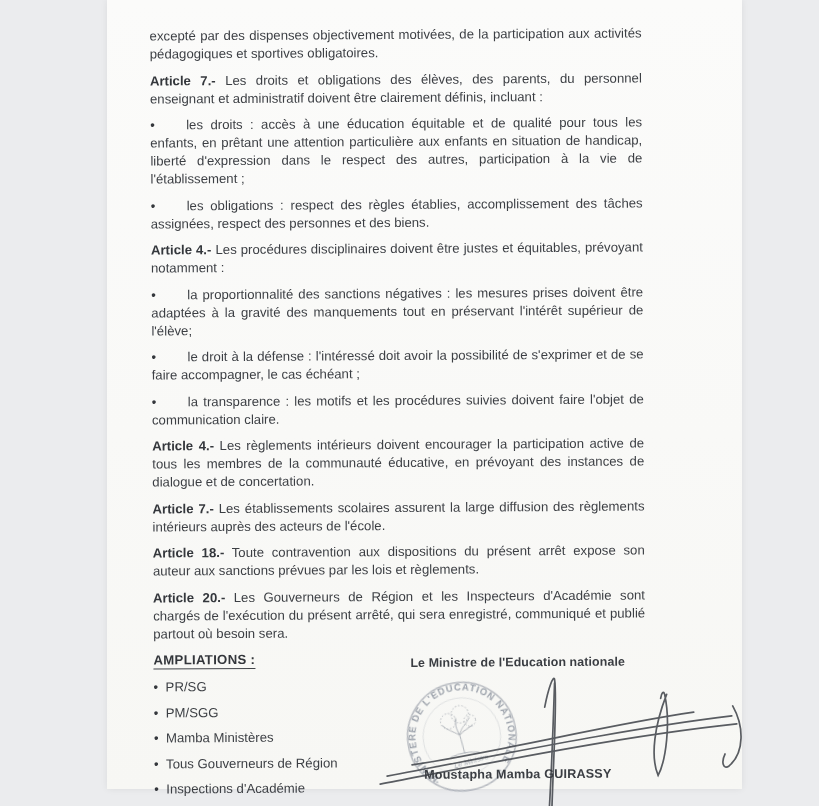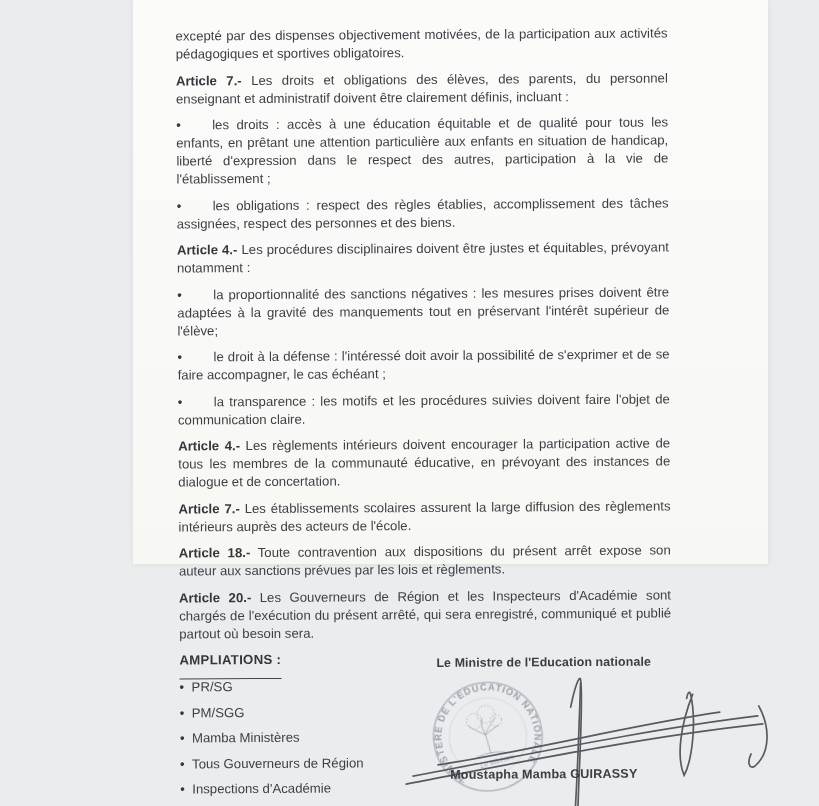--- a/index.html
+++ b/index.html
@@ -4,42 +4,42 @@
 <style>
   html,body{margin:0;padding:0;}
   body{
     width:819px;height:806px;
     background:#ebecee;
     overflow:hidden;
     font-family:"Liberation Sans", sans-serif;
     position:relative;
   }
   .page{
-    position:absolute;left:133px;top:0;
-    width:635px;height:564px;
+    position:absolute;left:107px;top:0;
+    width:635px;height:789px;
     background:linear-gradient(180deg,#fbfbfa 0%,#f9f9f7 55%,#f7f7f4 100%);
     box-shadow:0 0 7px rgba(0,0,0,0.07);
   }
   .content{
     position:absolute;left:45px;top:26px;
     width:492px;
     transform:rotate(-0.35deg);
     color:#3c3f44;
     font-size:13.2px;
     line-height:18px;
   }
   .para{margin:0 0 8.5px 0;text-align:justify;}
   .para b{font-weight:bold;color:#34373c;}
   .bullet .marker{display:inline-block;width:36px;color:#34373c;}
   .amp-row{position:relative;height:182px;}
   .amp-head{margin:6px 0 11px 0;}
   .amp-underline{
     font-weight:bold;color:#33363b;
     border-bottom:1.6px solid #42454a;
-    padding-bottom:11px;letter-spacing:0.3px;
+    padding-bottom:1px;letter-spacing:0.3px;
   }
   .amp-item{margin:0 0 11.5px 0;line-height:14px;}
   .amp-item .marker{display:inline-block;width:12px;color:#34373c;}
   .minister-title{
     position:absolute;left:257px;top:4px;
     font-weight:bold;font-size:12.4px;color:#3a3d42;
     white-space:nowrap;letter-spacing:0.1px;
   }
   .stamp{
     position:absolute;left:245px;top:24px;

